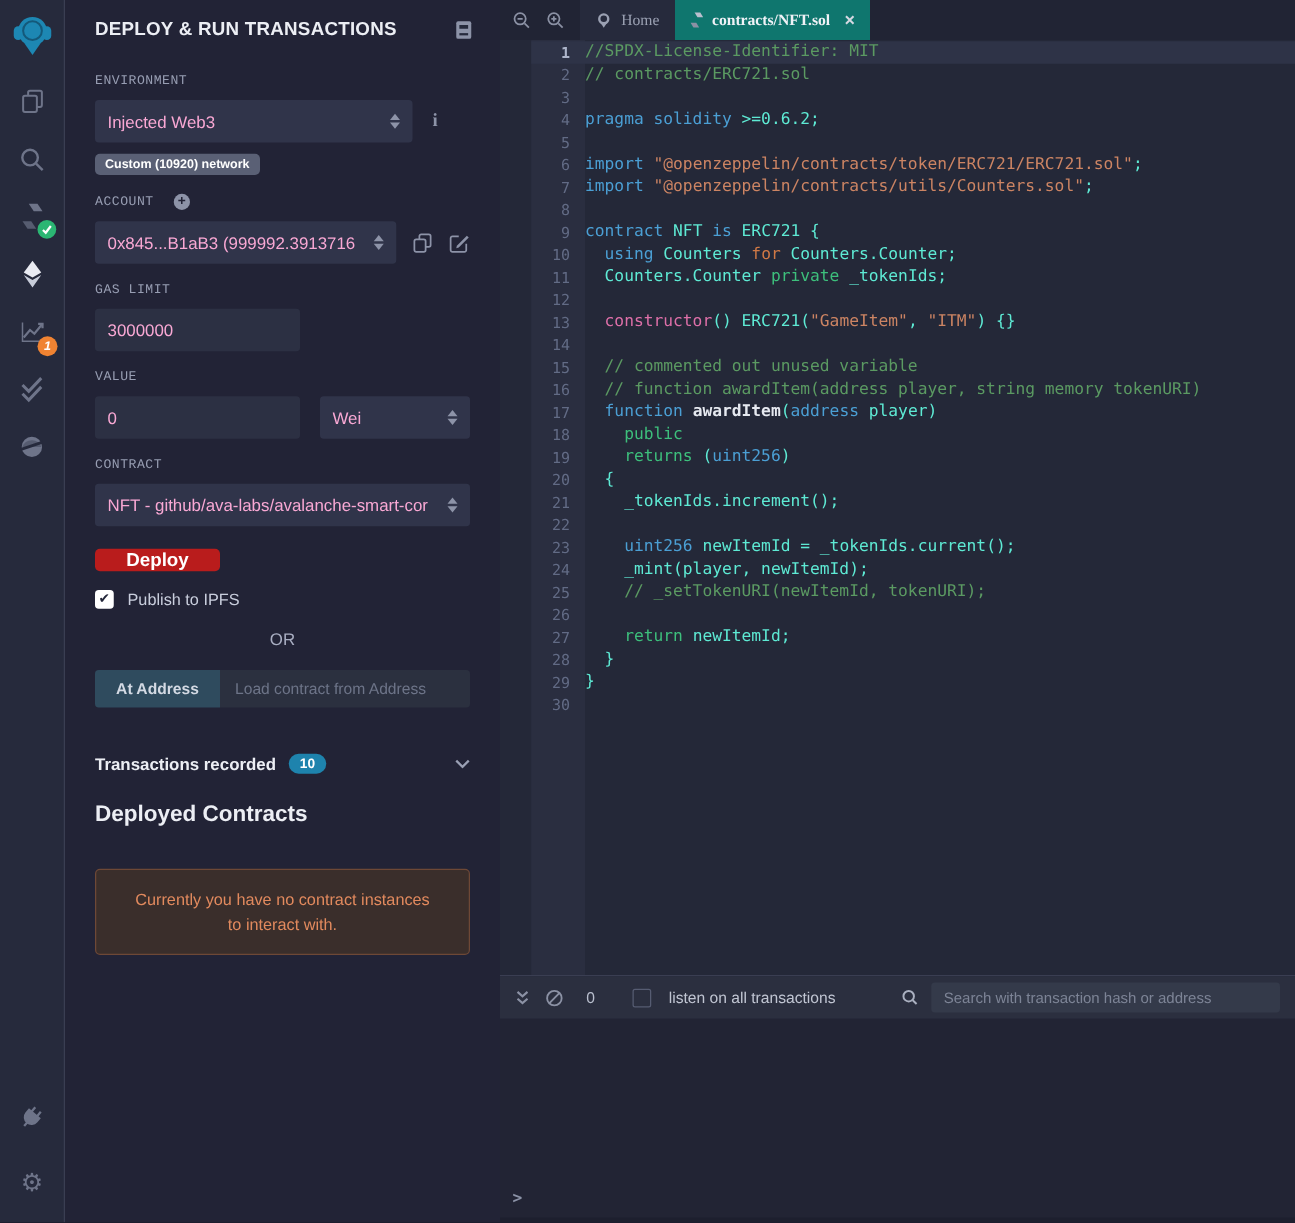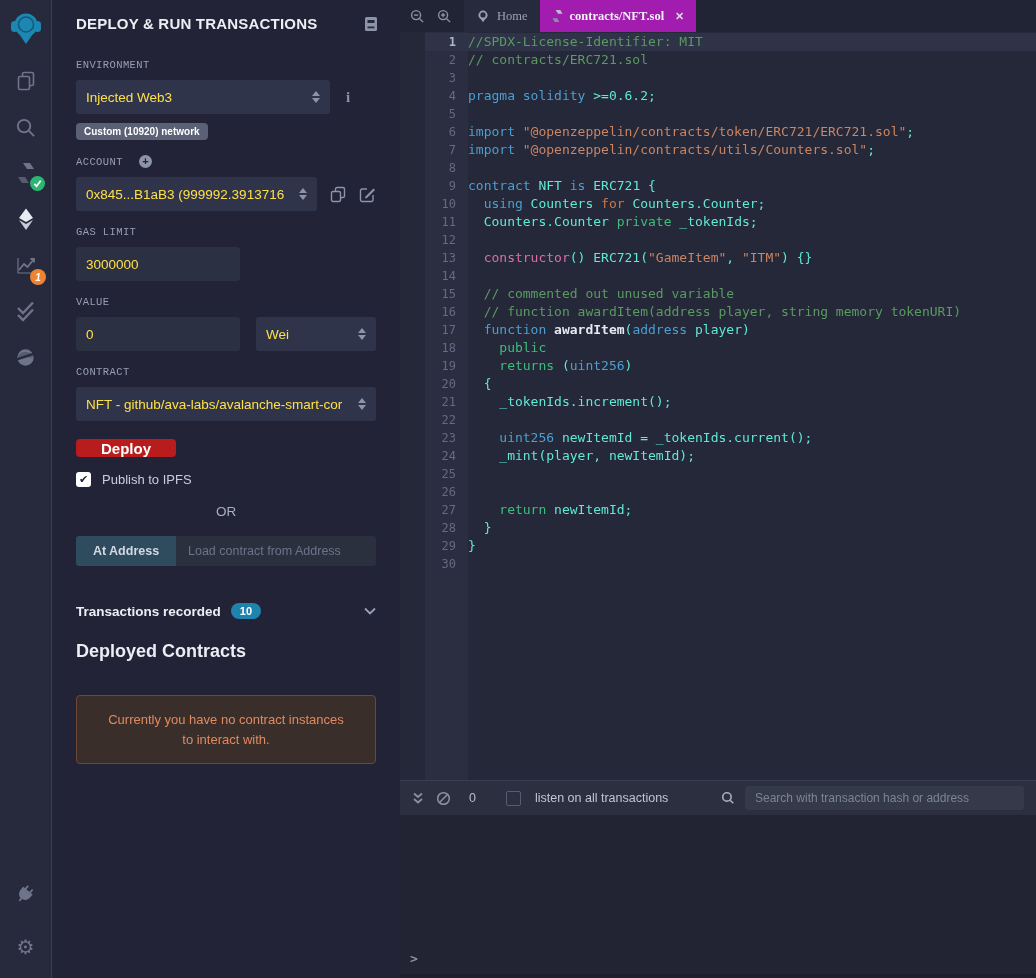--- a/index.html
+++ b/index.html
@@ -24,21 +24,21 @@
   
   .panel{width:348px;background:#222336;flex:none;display:flex;flex-direction:column;}
   .panel-header{display:flex;justify-content:space-between;align-items:center;padding:15px 22px 0 24px;}
   .panel-title{font-size:15px;font-weight:700;letter-spacing:.2px;color:#eceef4;}
   .form{padding:0 24px;}
   .grp{margin-top:15px;}
   .grp-first{margin-top:27px;}
   .lbl{display:block;font-size:10.5px;color:#989eb3;letter-spacing:.4px;margin-bottom:9px;font-family:Liberation Mono, monospace;}
   .lbl-row{display:flex;align-items:center;gap:16px;margin-bottom:9px;}
   .lbl-row .lbl{margin-bottom:0;}
-  .sel,.inp{background:#30344a;border:none;border-radius:3px;height:34px;color:#fde047;
+  .sel,.inp{background:#30344a;border:none;border-radius:3px;height:34px;color:#f9a8d4;
             font-size:13.5px;display:flex;align-items:center;padding:0 10px;}
   .inp{background:#2c3043;}
   .sel{justify-content:space-between;gap:6px;cursor:pointer;}
   .sel-text{white-space:nowrap;overflow:hidden;flex:1;}
   .stepper{display:flex;flex-direction:column;align-items:center;flex:none;}
   .tri-up{width:0;height:0;border-left:4px solid transparent;border-right:4px solid transparent;
           border-bottom:5px solid #8d93a8;margin-bottom:2px;}
   .tri-down{width:0;height:0;border-left:4px solid transparent;border-right:4px solid transparent;
             border-top:5px solid #8d93a8;}
   .row{display:flex;align-items:center;}
@@ -80,21 +80,21 @@
   .alert{margin-top:33px;border:1px solid #6e4836;background:#3a2e2b;color:#e28a5e;font-size:13px;
          line-height:1.5;text-align:center;padding:14px 26px;border-radius:4px;}
 
   
   .main{flex:1;display:flex;flex-direction:column;min-width:0;}
   .tabbar{height:32px;background:#212434;display:flex;align-items:stretch;flex:none;}
   .zoom-btns{display:flex;align-items:center;gap:12px;padding:0 12px 0 10px;}
   .zoom-btn{cursor:pointer;display:flex;}
   .tab{display:flex;align-items:center;gap:7px;padding:0 12px;font-size:12.5px;cursor:pointer;font-family:Liberation Serif, serif;}
   .tab-home{background:#262a3c;color:#9ba1b3;}
-  .tab-active{background:#a21caf;color:#f0f2f7;font-weight:700;}
+  .tab-active{background:#0f766e;color:#f0f2f7;font-weight:700;}
   .tab-close{color:#d6d9e2;font-size:11px;margin-left:4px;cursor:pointer;}
 
   .editor{flex:1;position:relative;background:#242838;overflow:hidden;
           font-family:"DejaVu Sans Mono",monospace;font-size:13px;}
   .gutter-bg{position:absolute;left:25px;top:0;bottom:0;width:43px;background:#2a2e40;}
   .code-lines{position:absolute;left:25px;top:1px;right:0;}
   .code-line{display:flex;height:18px;line-height:18px;}
   .code-line.hl{background:#2e3347;}
   .ln{width:43px;flex:none;text-align:right;padding-right:12px;color:#626b85;font-size:12px;}
   .hl .ln{color:#adb5ca;font-weight:700;}
@@ -458,21 +458,21 @@
           <div class="code-line">
             <span class="ln">23</span>
             <span class="lc"><span class="tok-plain">    </span><span class="tok-kw">uint256</span><span class="tok-plain"> newItemId = _tokenIds.current();</span></span>
           </div>
           <div class="code-line">
             <span class="ln">24</span>
             <span class="lc"><span class="tok-plain">    _mint(player, newItemId);</span></span>
           </div>
           <div class="code-line">
             <span class="ln">25</span>
-            <span class="lc"><span class="tok-plain">    </span></span>
+            <span class="lc"><span class="tok-plain">    </span><span class="tok-com">// _setTokenURI(newItemId, tokenURI);</span></span>
           </div>
           <div class="code-line">
             <span class="ln">26</span>
             <span class="lc"></span>
           </div>
           <div class="code-line">
             <span class="ln">27</span>
             <span class="lc"><span class="tok-plain">    </span><span class="tok-kw3">return</span><span class="tok-plain"> newItemId;</span></span>
           </div>
           <div class="code-line">

